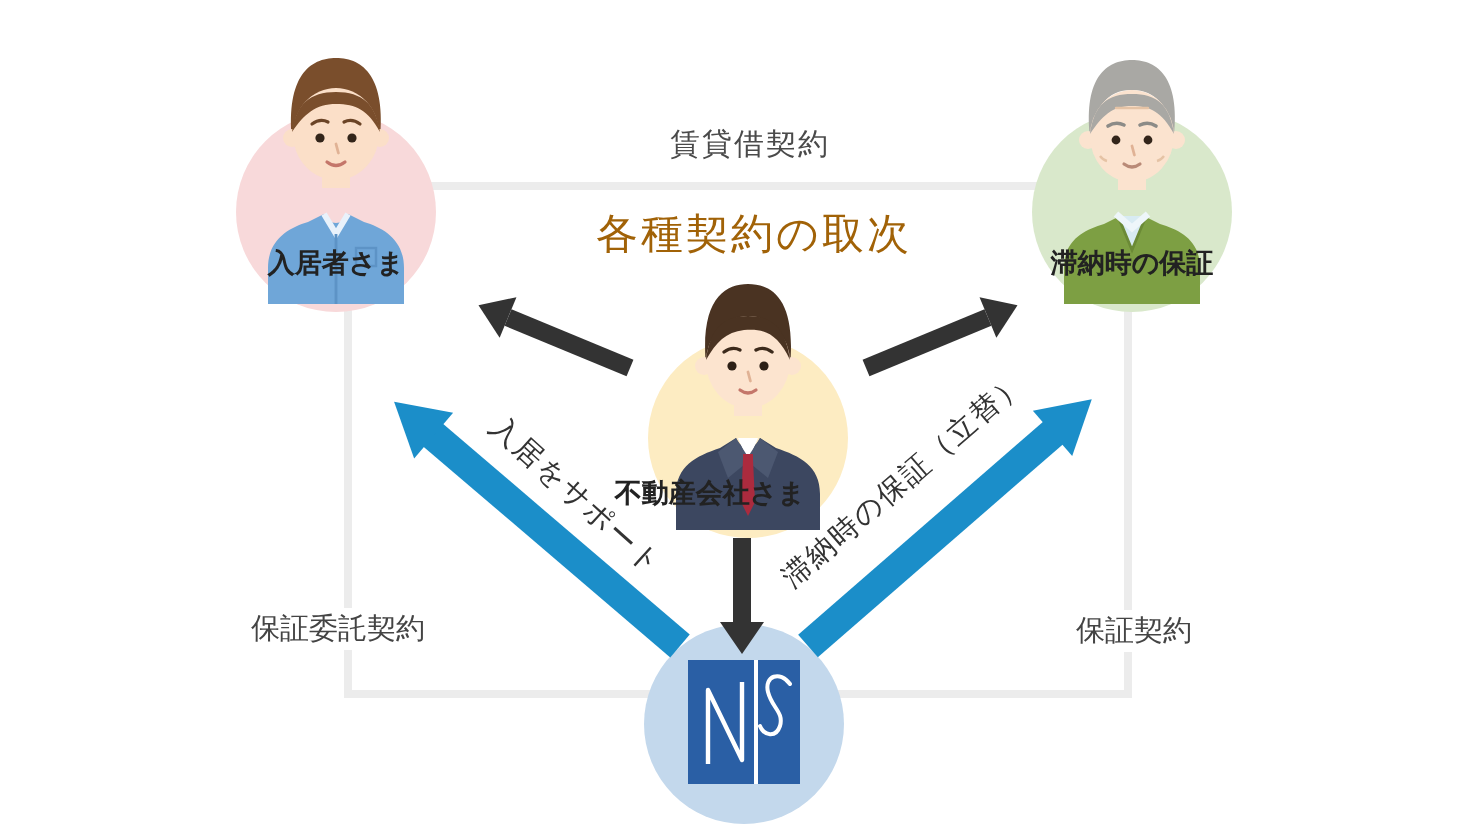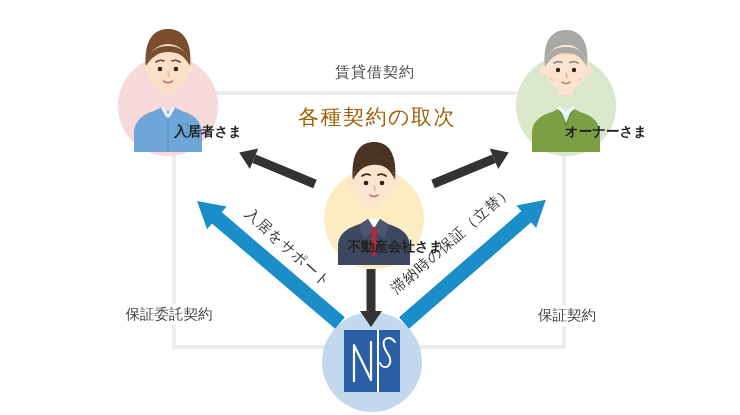--- a/index.html
+++ b/index.html
@@ -23,21 +23,21 @@
   .person.tenant{left:122px;top:22px;}
   .person.owner{left:520px;top:22px;}
   .person.agent{left:328px;top:135px;}
   .ns-logo{position:absolute;left:344px;top:330px;width:56px;height:62px;}
   
   .arrows{position:absolute;left:0;top:0;width:740px;height:415px;pointer-events:none;}
   
   .lbl{position:absolute;white-space:nowrap;}
   .top-label{left:375px;top:63px;transform:translateX(-50%);font-size:15px;color:#4a4a4a;letter-spacing:1px;}
   .title{left:377px;top:103px;transform:translateX(-50%);font-size:21px;color:#a16207;letter-spacing:1.5px;}
-  .actor-label{transform:translateX(-50%);font-weight:bold;font-size:13.5px;color:#222;margin-left:40px;}
+  .actor-label{transform:translateX(-50%);font-weight:bold;font-size:13.5px;color:#222;}
   .tenant-label{left:168px;top:123px;}
   .owner-label{left:566px;top:123px;}
   .agent-label{left:355px;top:238px;}
   .guarantor-label{left:373px;top:396px;font-size:12.5px;}
   .contract-label{font-size:14.5px;color:#444;background:#fff;padding:1px 4px;transform:translateX(-50%);}
   .bl-label{left:169px;top:304px;}
   .br-label{left:567px;top:305px;}
   .rot-label{font-size:14.5px;color:#333;letter-spacing:1px;}
   .support-label{left:288px;top:248px;transform:translate(-50%,-50%) rotate(42deg);}
   .guarantee-label{left:452px;top:240px;transform:translate(-50%,-50%) rotate(-41deg);}
@@ -148,21 +148,21 @@
     <g transform="translate(404,323) rotate(-41)">
       <rect x="0" y="-7.5" width="164" height="15" fill="#1b8ec9"></rect>
       <polygon points="162,-15 188,0 162,15" fill="#1b8ec9"></polygon>
     </g>
   </svg>
 
   <div class="lbl top-label">賃貸借契約</div>
   <div class="lbl title">各種契約の取次</div>
 
   <div class="lbl actor-label tenant-label">入居者さま</div>
-  <div class="lbl actor-label owner-label">オーナーさま</div>
+  <div class="lbl actor-label owner-label">滞納時の保証</div>
   <div class="lbl actor-label agent-label">不動産会社さま</div>
 
   <div class="lbl contract-label bl-label">保証委託契約</div>
   <div class="lbl contract-label br-label">保証契約</div>
 
   <div class="lbl rot-label support-label">入居をサポート</div>
   <div class="lbl rot-label guarantee-label">滞納時の保証（立替）</div>
 
 </div>
 

